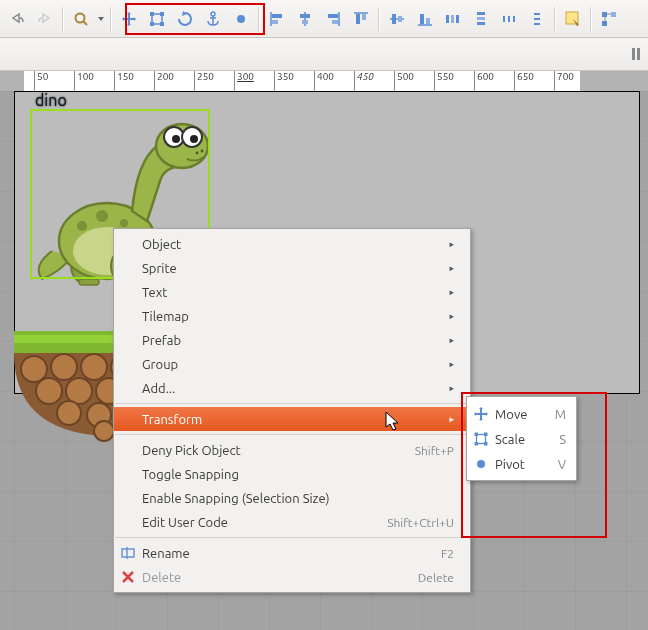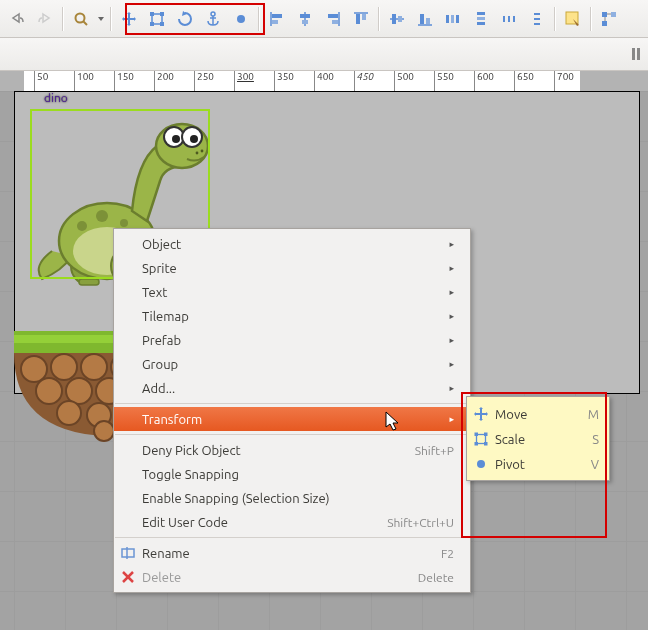--- a/index.html
+++ b/index.html
@@ -8,33 +8,33 @@
   .tb-btn { width: 26px; height: 26px; display: flex; align-items: center; justify-content: center; border: 1px solid transparent; border-radius: 3px; color: #555; }
   .tb-sep { width: 2px; height: 24px; border-left: 1px solid #d0ccc8; border-right: 1px solid #fff; margin: 0 2px; }
   .highlight1 { position: absolute; left: 125px; top: 3px; width: 140px; height: 32px; border: 2px solid #d40000; pointer-events: none; z-index: 5; }
   .highlight2 { position: absolute; left: 461px; top: 392px; width: 146px; height: 146px; border: 2px solid #d40000; pointer-events: none; z-index: 50; }
   .properties-bar { position: absolute; left: 0; top: 38px; width: 648px; height: 33px; background: linear-gradient(#f7f6f5, #ecebe9); border-bottom: 1px solid #c9c5c1; display:flex; align-items:center; justify-content:flex-end; padding-right:6px; }
   .ruler-h { position: absolute; left: 0; top: 71px; width: 556px; height: 20px; background: #fff; overflow: hidden; margin-left: 24px; }
   .ruler-h .tick { position: absolute; top: 0; height: 20px; border-left: 1px solid #888; font-size: 10px; color: #333; padding-left: 2px; }
   .canvas { position: absolute; left: 0; top: 91px; width: 648px; height: 539px; background: #a3a3a3; }
   .grid-v, .grid-h { position: absolute; background: #9d9d9d; }
   .stage { position: absolute; left: 14px; top: 0; width: 626px; height: 303px; background: #bcbcbc; border: 1px solid #000; }
-  .dino-label { position: absolute; left: 44px; top: 0px; color: #4c1d95; font-size: 12px; text-shadow: 0 0 2px #000; z-index:3;}
+  .dino-label { position: absolute; left: 35px; top: 0px; color: #0f172a; font-size: 16px; text-shadow: 0 0 2px #000; z-index:3;}
   .dino-box { position: absolute; left: 30px; top: 18px; width: 180px; height: 170px; border: 2px solid #9bdc1f; z-index:3;}
   .ground { position:absolute; left:14px; top:240px; width:200px; height:120px; z-index:1;}
   .menu { position: absolute; left: 113px; top: 228px; width: 358px; background: #f2f1f0; border: 1px solid #a7a39f; box-shadow: 2px 2px 4px rgba(0,0,0,0.25); z-index: 40; padding: 3px 0; }
   .menu-item { display: flex; align-items: center; height: 24px; padding: 0 16px 0 28px; color: #3c3b37; position: relative; }
   .menu-item.hl { background: linear-gradient(#f07746,#e65821); color: #fff; }
   .menu-item .arrow { margin-left: auto; font-size: 9px; color: #555; }
   .menu-item.hl .arrow { color: #fff; }
   .menu-item .shortcut { margin-left: auto; color: #888; font-size: 12px; }
   .menu-item.disabled { color: #999; text-align: right; }
   .menu-sep { height: 1px; background: #d4d0cc; margin: 3px 1px; }
   .menu-icon { position: absolute; left: 6px; top: 4px; width: 16px; height: 16px; display:flex; align-items:center; justify-content:center;}
-  .submenu { position: absolute; left: 466px; top: 396px; width: 144px; background: #fef9c3; border: 1px solid #a7a39f; box-shadow: 2px 2px 4px rgba(0,0,0,0.25); z-index: 45; padding: 4px 0; }
+  .submenu { position: absolute; left: 466px; top: 396px; width: 111px; background: #ffffff; border: 1px solid #a7a39f; box-shadow: 2px 2px 4px rgba(0,0,0,0.25); z-index: 45; padding: 4px 0; }
   .sub-item { display: flex; align-items: center; height: 25px; padding: 0 10px 0 28px; color: #3c3b37; position: relative; }
   .sub-item .key { margin-left: auto; color: #888; }
   .sub-icon { position:absolute; left:6px; top:5px; width:16px; height:16px; display:flex; align-items:center; justify-content:center;}
   .cursor { position: absolute; left: 385px; top: 411px; z-index: 60; pointer-events:none;}
   svg { overflow: visible; }
   .tb-prop { width:12px; height:22px; display:flex; align-items:center; justify-content:center;}
 </style>
 </head>
 <body>
 

